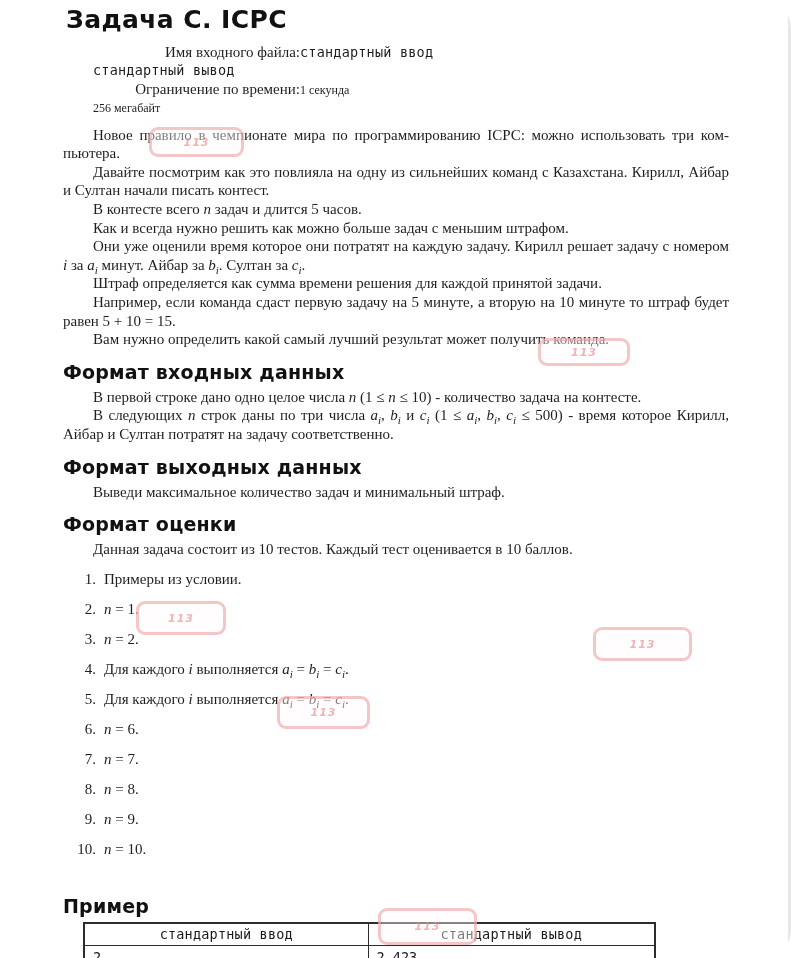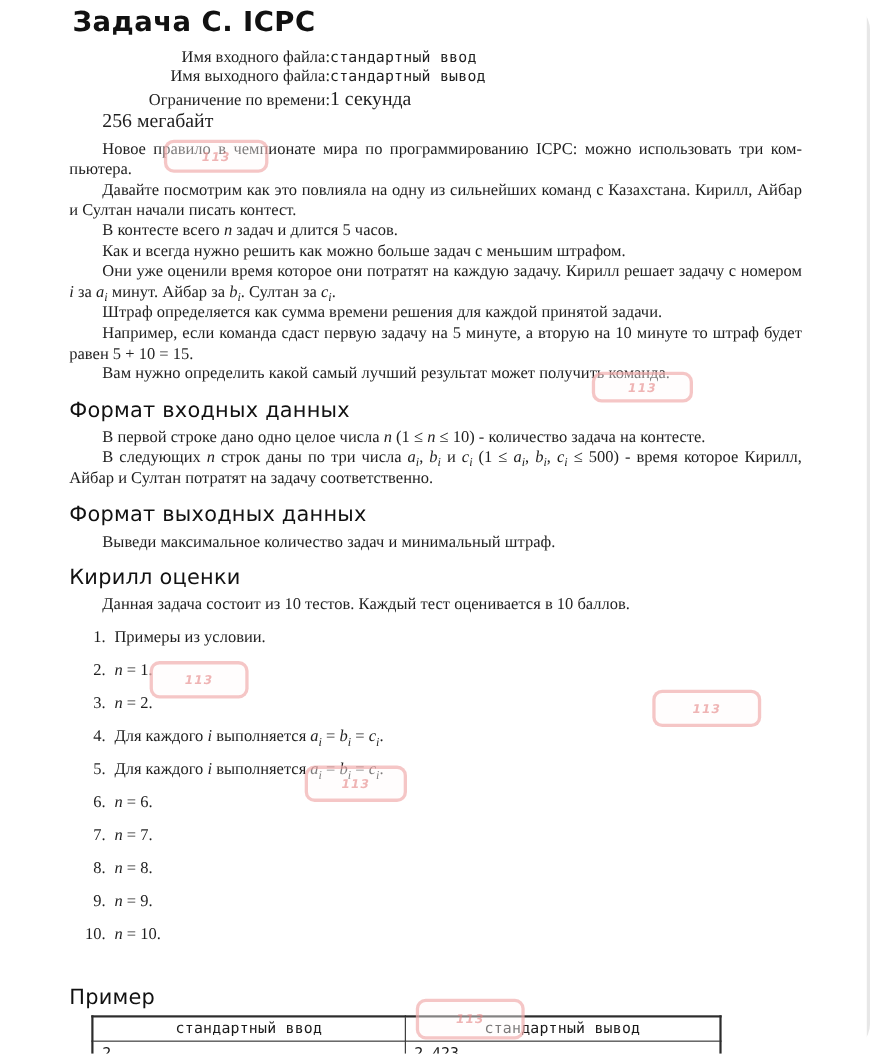--- a/index.html
+++ b/index.html
@@ -15,33 +15,33 @@
 
   h1.title {
     font-family:"DejaVu Sans", sans-serif; font-weight:bold;
     font-size:25px; line-height:29px; margin:5px 0 0 3px; letter-spacing:0.4px;
     color:#111;
   }
 
   .meta { margin:9px 0 0 30px; }
   .meta-row { display:flex; align-items:baseline; line-height:18.4px; font-size:15px; }
   .meta-label { width:207px;text-align:right; }
-  .meta-value { font-size:18px;font-family:Liberation Serif, serif; }
+  .meta-value { font-size:12px;font-family:Liberation Serif, serif; }
   .meta-value.mono {
     font-family:"DejaVu Sans Mono", monospace; font-size:13.5px; letter-spacing:0.2px;
   }
 
   .statement { margin-top:8px; }
   p.para {
     margin:0; text-indent:30px; text-align:justify;
     font-size:15px; line-height:18.6px; hyphens:manual;
   }
 
   h2.section {
-    font-family:"DejaVu Sans", sans-serif; font-weight:normal;
+    font-family:"DejaVu Sans", sans-serif; font-weight:bold;
     font-size:19px; line-height:24px; margin:11px 0 4px 0; color:#111;
     letter-spacing:0.2px;
   }
 
   .mi { font-style:italic; }
   sub.msub { font-style:italic; font-size:11px; line-height:0; }
 
   .scoring-list { margin-top:11px; }
   .scoring-item { display:flex; margin-bottom:11.4px; font-size:15px; line-height:18.6px; }
   .scoring-num { width:33px; text-align:right; margin-right:8px; flex:none; }
@@ -79,21 +79,20 @@
   <div class="content">
 
     <h1 class="title">Задача C. ICPC</h1>
 
     <div class="meta">
       <div class="meta-row">
         <span class="meta-label">Имя входного файла:</span>
         <span class="meta-value mono">стандартный ввод</span>
       </div>
       <div class="meta-row">
-        <span class="meta-label">Имя выходного файла:</span>
         <span class="meta-value mono">стандартный вывод</span>
       </div>
       <div class="meta-row">
         <span class="meta-label">Ограничение по времени:</span>
         <span class="meta-value">1 секунда</span>
       </div>
       <div class="meta-row">
         <span class="meta-value">256 мегабайт</span>
       </div>
     </div>
@@ -109,21 +108,21 @@
       <p class="para"><span>Вам нужно определить какой самый лучший результат может получить команда.</span></p>
     </div>
 
     <h2 class="section">Формат входных данных</h2>
     <p class="para"><span>В первой строке дано одно целое числа </span><span class="mi">n</span><span> (1 ≤ </span><span class="mi">n</span><span> ≤ 10) - количество задача на контесте.</span></p>
     <p class="para"><span>В следующих </span><span class="mi">n</span><span> строк даны по три числа </span><span class="mi">a</span><sub class="msub">i</sub><span>, </span><span class="mi">b</span><sub class="msub">i</sub><span> и </span><span class="mi">c</span><sub class="msub">i</sub><span> (1 ≤ </span><span class="mi">a</span><sub class="msub">i</sub><span>, </span><span class="mi">b</span><sub class="msub">i</sub><span>, </span><span class="mi">c</span><sub class="msub">i</sub><span> ≤ 500) - время которое Кирилл, Айбар и Султан потратят на задачу соответственно.</span></p>
 
     <h2 class="section">Формат выходных данных</h2>
     <p class="para"><span>Выведи максимальное количество задач и минимальный штраф.</span></p>
 
-    <h2 class="section">Кирилл оценки</h2>
+    <h2 class="section">Формат оценки</h2>
     <p class="para"><span>Данная задача состоит из 10 тестов. Каждый тест оценивается в 10 баллов.</span></p>
 
     <div class="scoring-list">
       <div class="scoring-item">
         <span class="scoring-num">1.</span>
         <span><span>Примеры из условии.</span></span>
       </div>
       <div class="scoring-item">
         <span class="scoring-num">2.</span>
         <span><span class="mi">n</span><span> = 1.</span></span>

